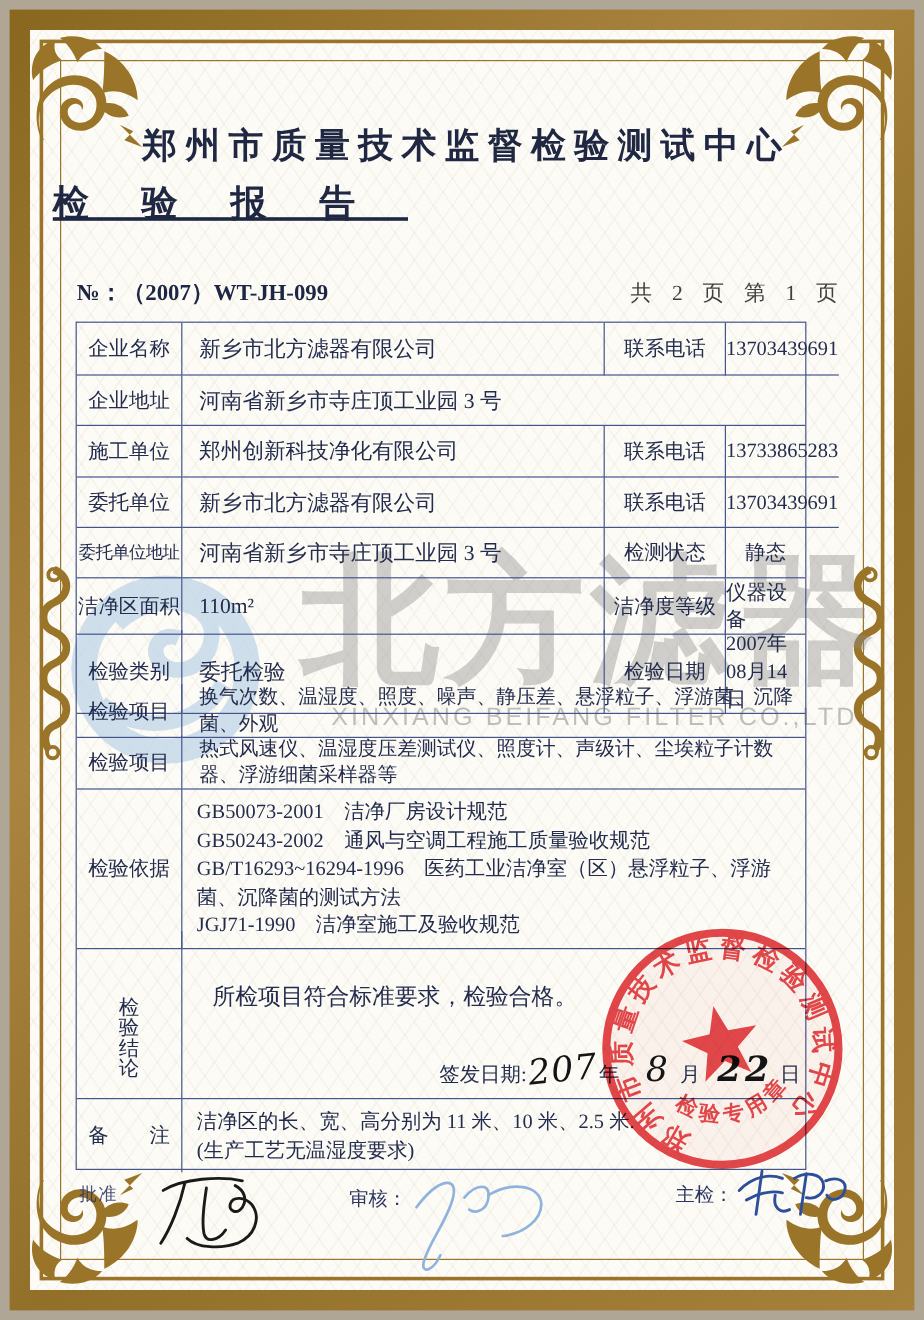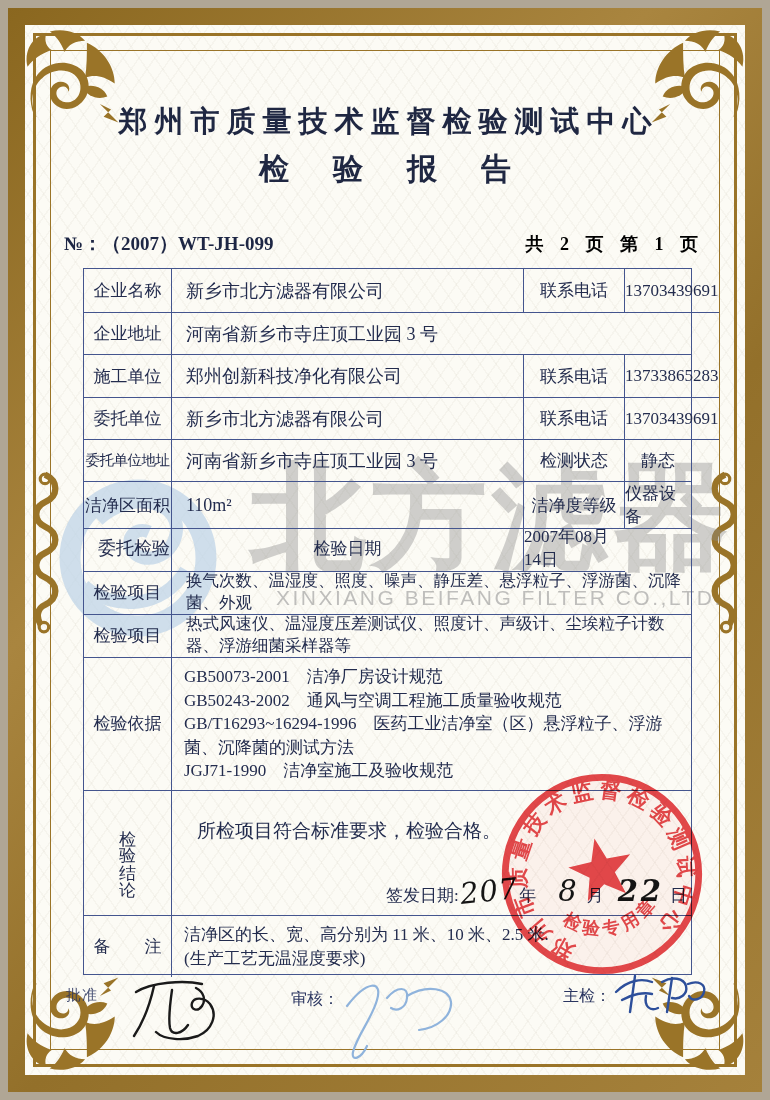--- a/index.html
+++ b/index.html
@@ -38,28 +38,28 @@
   .wm-sub{
     position:absolute;left:276px;top:586px;z-index:1;
     font-family:"Liberation Sans", sans-serif;
     font-size:21px;letter-spacing:2.5px;color:#979797;opacity:.6;white-space:nowrap;
   }
 
   
   .content{position:absolute;inset:0;z-index:2;color:#232c4e;}
   .title1{position:absolute;top:102px;left:0;width:100%;text-align:center;
     font-size:29px;font-weight:bold;letter-spacing:7px;text-indent:7px;color:#1f2742;}
-  .title2{position:absolute;top:149px;left:0;width:100%;text-align:center;
-    font-size:30px;font-weight:bold;letter-spacing:44px;text-indent:44px;color:#1f2742;}
+  .title2{position:absolute;top:149px;left:0;width:100%;
+    font-size:30px;font-weight:bold;letter-spacing:44px;text-indent:44px;color:#1f2742;text-decoration:underline;}
   .no-row{position:absolute;top:231px;left:64px;right:66px;display:flex;justify-content:space-between;align-items:baseline;}
   .report-no{font-size:19px;font-weight:bold;color:#1d2644;}
-  .page-info{font-size:18px;font-weight:bold;letter-spacing:6px;color:#000000;}
-
-  
-  .tbl{position:absolute;left:63px;top:268px;width:609px;border:1.8px solid #44558e;box-sizing:border-box;margin-left:20px;}
+  .page-info{font-size:18px;font-weight:normal;letter-spacing:6px;color:#404040;}
+
+  
+  .tbl{position:absolute;left:63px;top:268px;width:609px;border:1.8px solid #44558e;box-sizing:border-box;}
   .t-row{display:grid;grid-template-columns:88px 352px 101px 1fr;box-sizing:border-box;}
   .c{box-sizing:border-box;border-right:1.5px solid #44558e;border-bottom:1.5px solid #44558e;
      display:flex;align-items:center;font-size:17px;color:#232c4e;background:transparent;}
   .c.last{border-right:none;}
   .lab{justify-content:center;text-align:center;}
   .lab.small{font-size:14.5px;letter-spacing:-0.5px;}
   .val{padding-left:14px;font-size:18px;}
   .ctr{justify-content:center;padding-left:0;font-size:17px;}
   .span3{grid-column:2 / 5;}
   .multiline{flex-direction:column;align-items:flex-start;justify-content:center;padding:7px 12px;line-height:23.5px;font-size:17px;}
@@ -193,20 +193,21 @@
     </div>
 
     <div class="t-row" style="height:43px">
       <div class="c lab">洁净区面积</div>
       <div class="c val">110m²</div>
       <div class="c lab">洁净度等级</div>
       <div class="c ctr last">仪器设备</div>
     </div>
 
     <div class="t-row" style="height:45px">
+      <div class="c lab">检验类别</div>
       <div class="c val">委托检验</div>
       <div class="c lab">检验日期</div>
       <div class="c ctr last">2007年08月14日</div>
     </div>
 
     <div class="t-row" style="height:43px">
       <div class="c lab">检验项目</div>
       <div class="c val span3 last" style="font-size:16.5px">换气次数、温湿度、照度、噪声、静压差、悬浮粒子、浮游菌、沉降菌、外观</div>
     </div>
 

